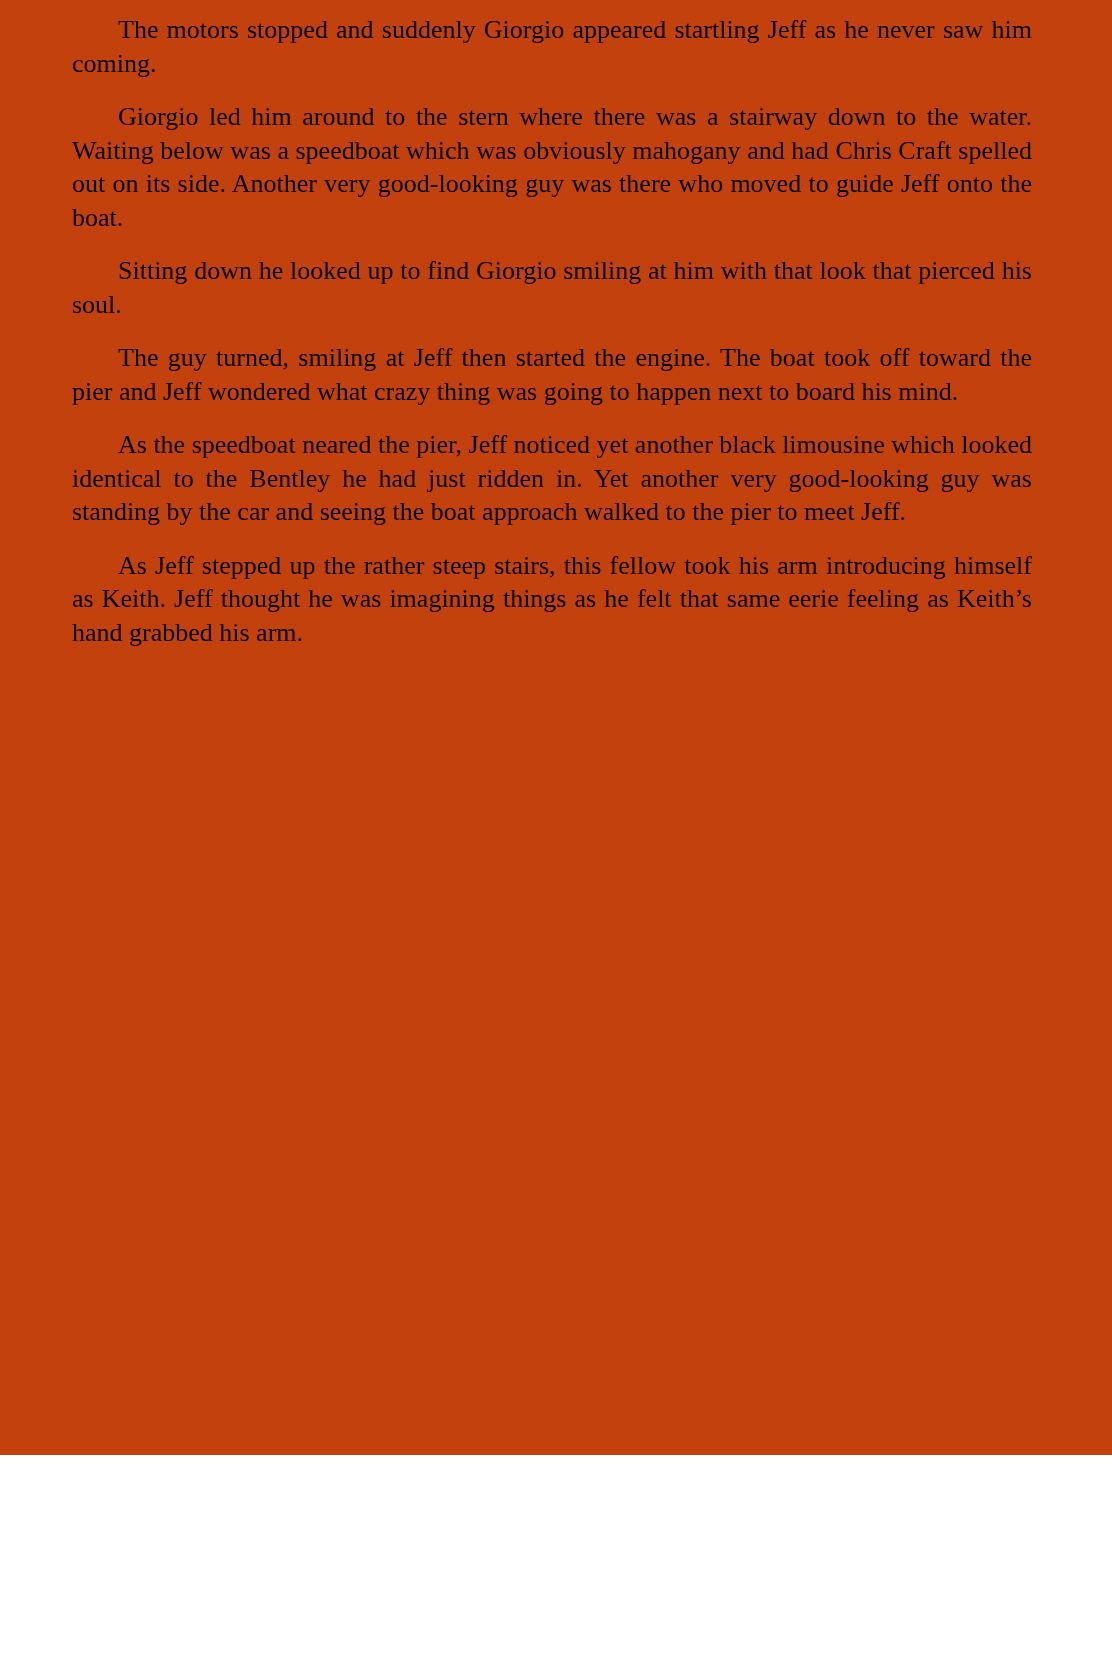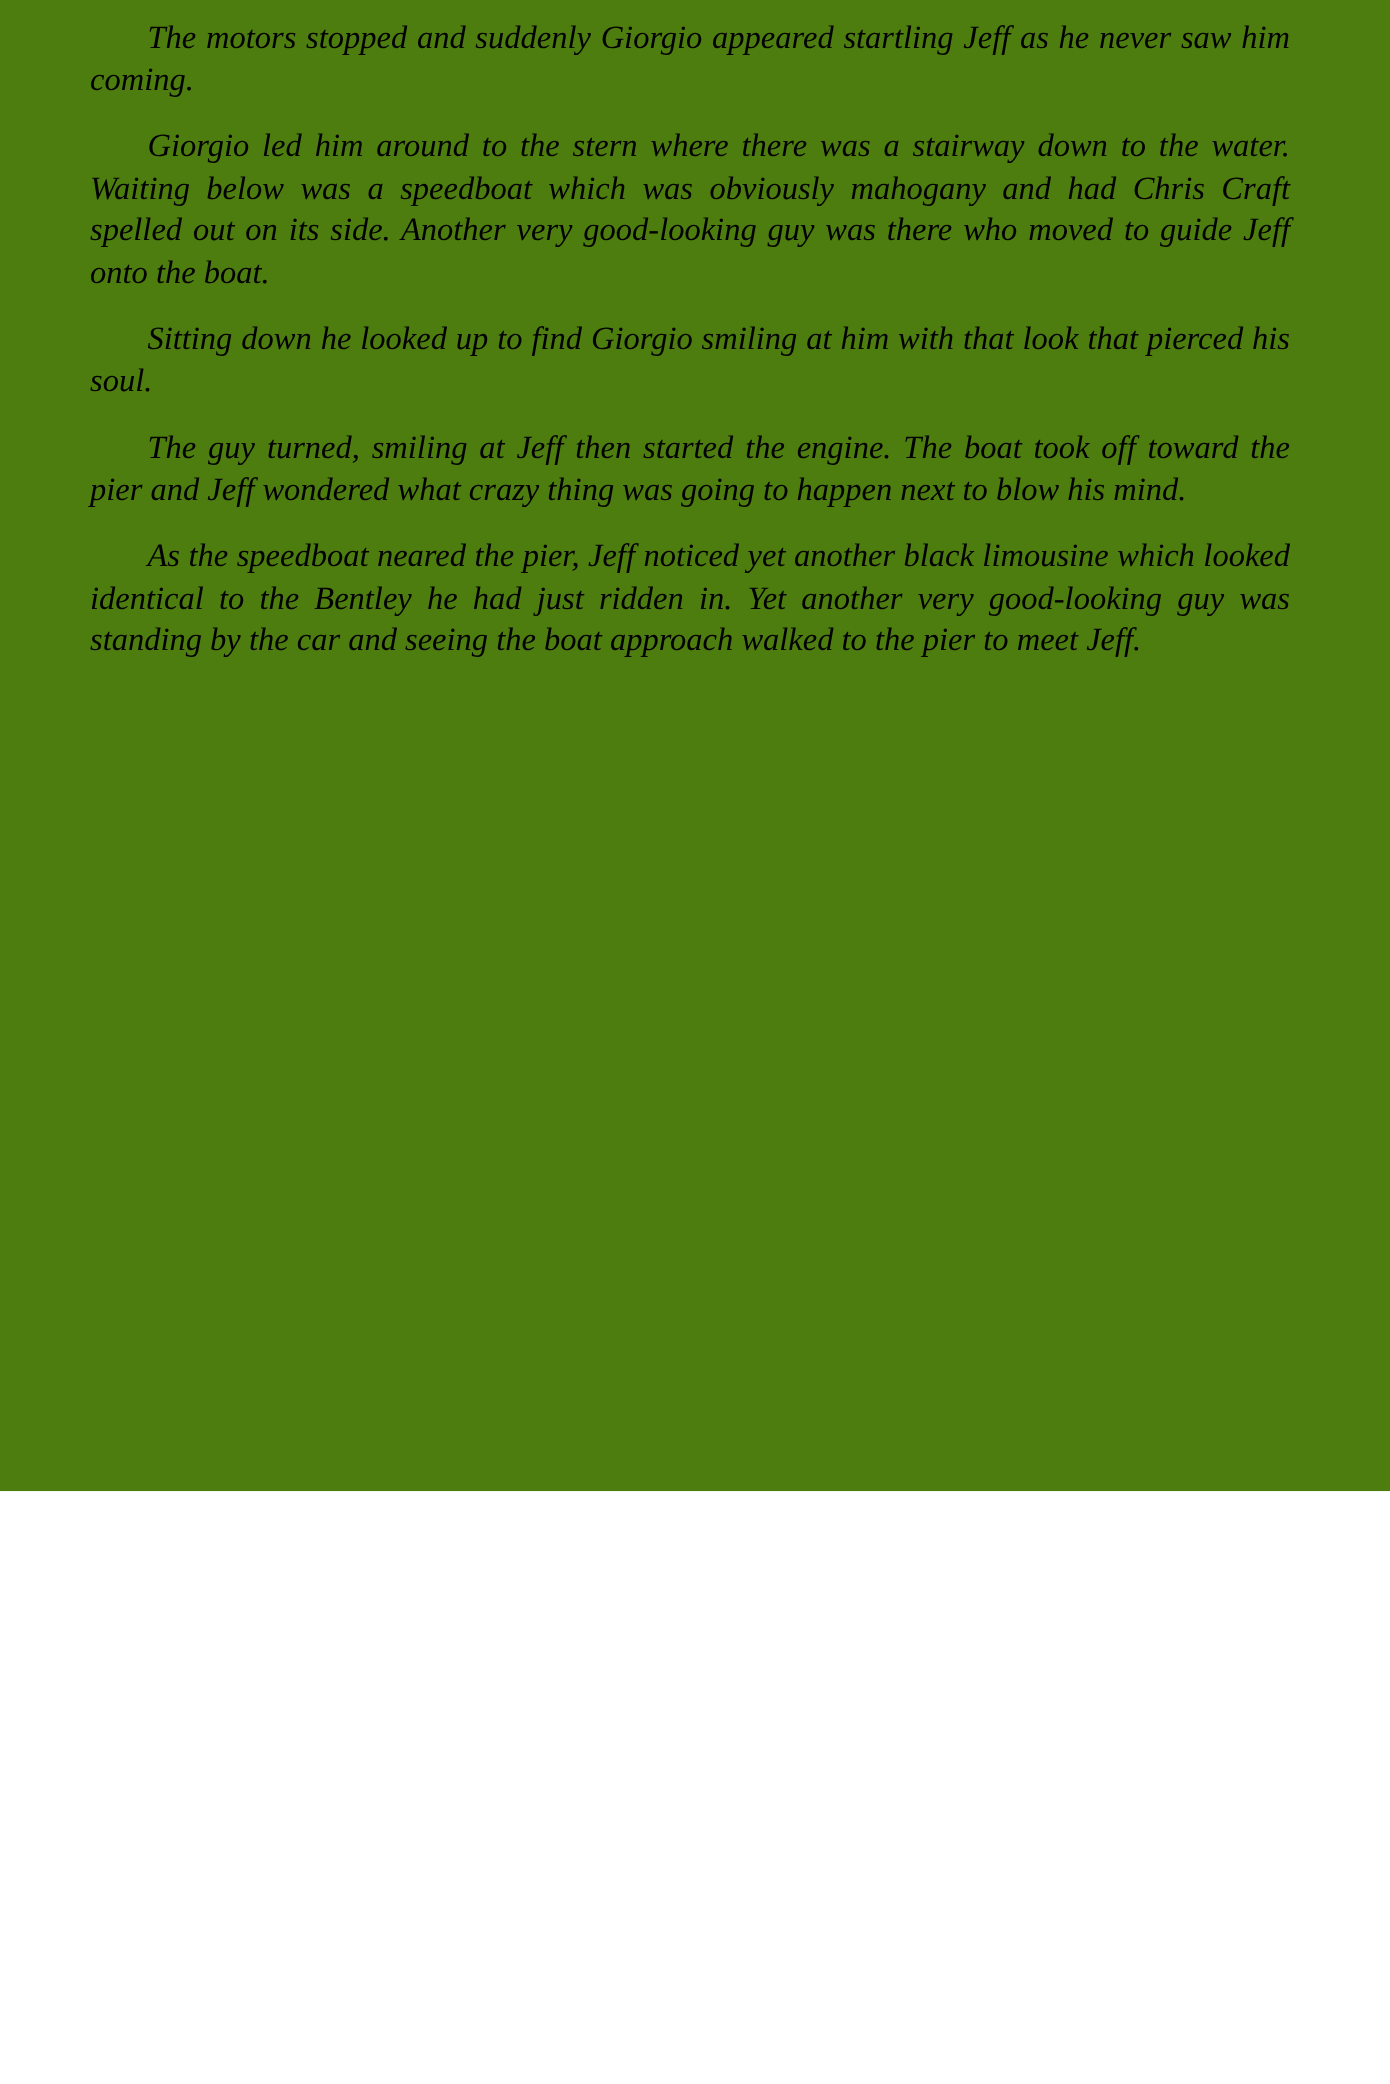--- a/index.html
+++ b/index.html
@@ -3,24 +3,23 @@
 <meta charset="utf-8">
 <style>
   html, body {
     margin: 0;
     padding: 0;
     background: #ffffff;
   }
   .page {
     position: relative;
     width: 1112px;
-    height: 1193px;
-    background: #4d7c0f;
+    height: 1455px;
+    background: #c2410c;
     overflow: hidden;
-    font-style: italic;
   }
   .text-block {
     position: absolute;
     top: 13px;
     left: 72px;
     width: 960px;
     color: #000000;
     font-family: "Liberation Serif", serif;
     font-size: 26px;
     line-height: 33.5px;
@@ -32,16 +31,17 @@
   }
 </style>
 </head>
 <body>
 
 <div class="page">
   <div class="text-block">
     <p>The motors stopped and suddenly Giorgio appeared startling Jeff as he never saw him coming.</p>
     <p>Giorgio led him around to the stern where there was a stairway down to the water. Waiting below was a speedboat which was obviously mahogany and had Chris Craft spelled out on its side. Another very good-looking guy was there who moved to guide Jeff onto the boat.</p>
     <p>Sitting down he looked up to find Giorgio smiling at him with that look that pierced his soul.</p>
-    <p>The guy turned, smiling at Jeff then started the engine. The boat took off toward the pier and Jeff wondered what crazy thing was going to happen next to blow his mind.</p>
+    <p>The guy turned, smiling at Jeff then started the engine. The boat took off toward the pier and Jeff wondered what crazy thing was going to happen next to board his mind.</p>
     <p>As the speedboat neared the pier, Jeff noticed yet another black limousine which looked identical to the Bentley he had just ridden in. Yet another very good-looking guy was standing by the car and seeing the boat approach walked to the pier to meet Jeff.</p>
+    <p>As Jeff stepped up the rather steep stairs, this fellow took his arm introducing himself as Keith. Jeff thought he was imagining things as he felt that same eerie feeling as Keith’s hand grabbed his arm.</p>
   </div>
 </div>
 
 </body></html>

